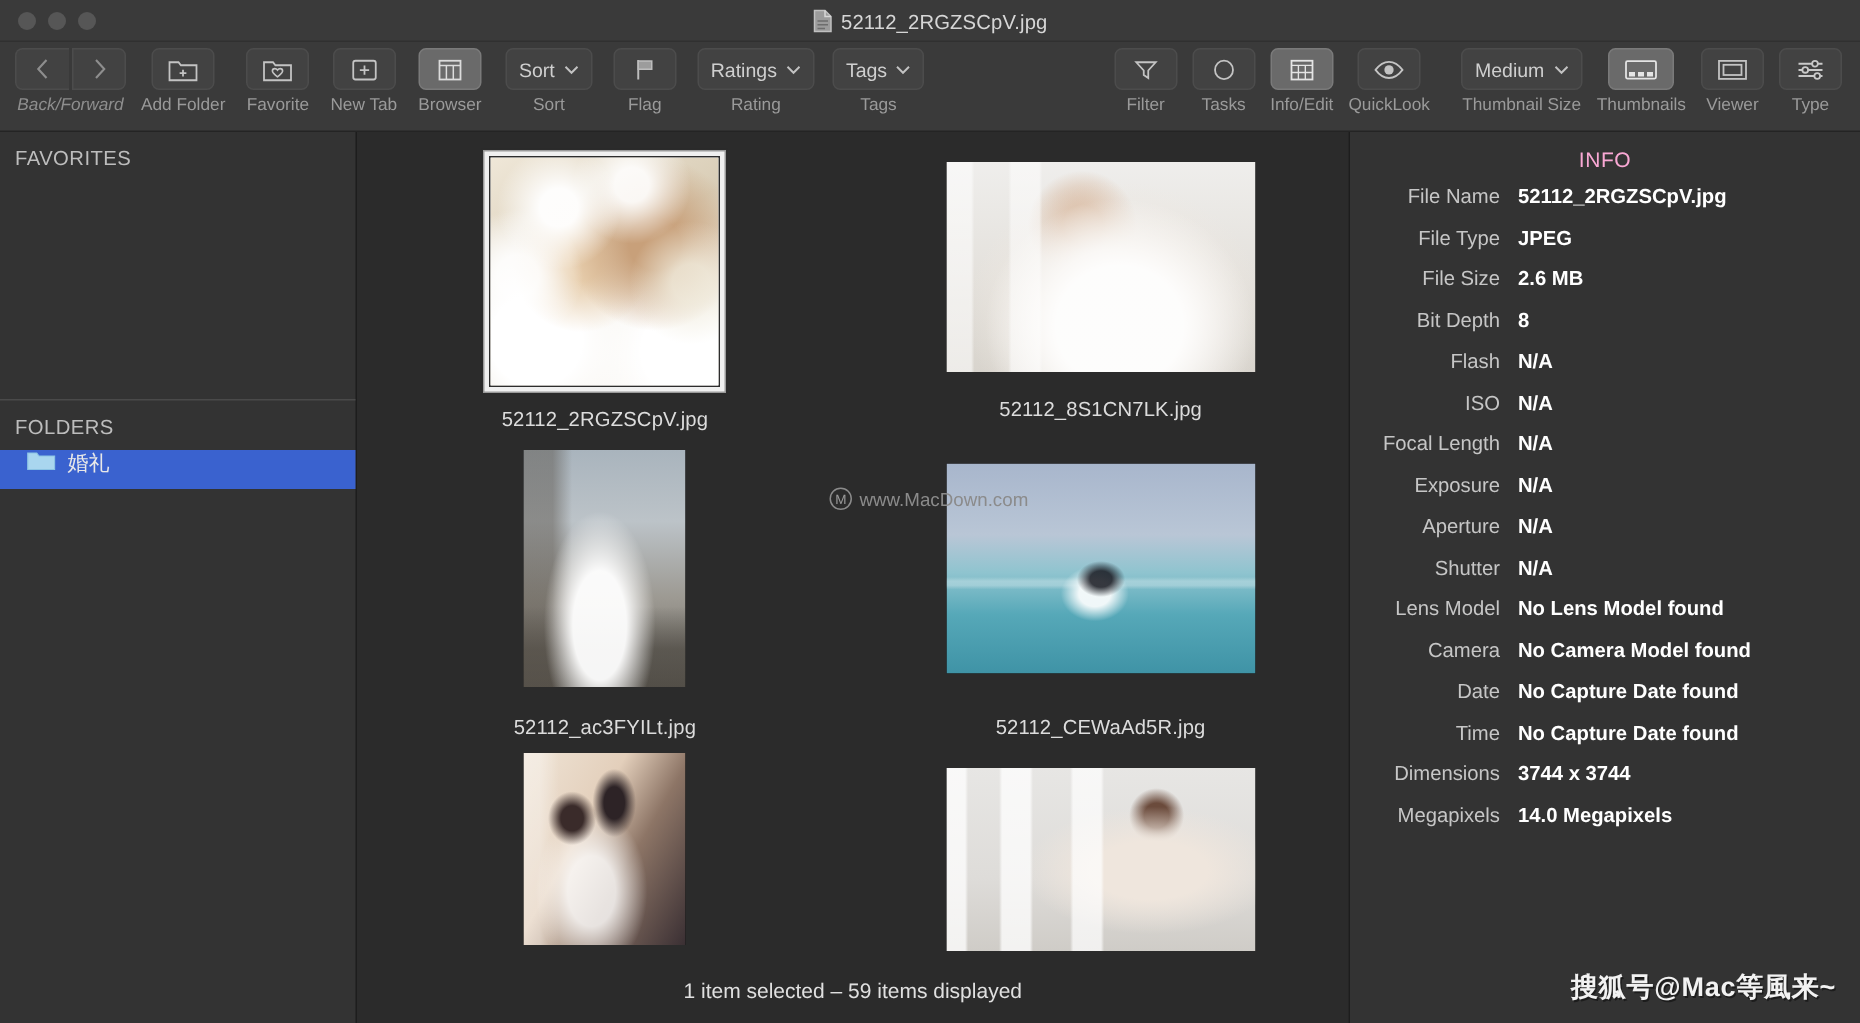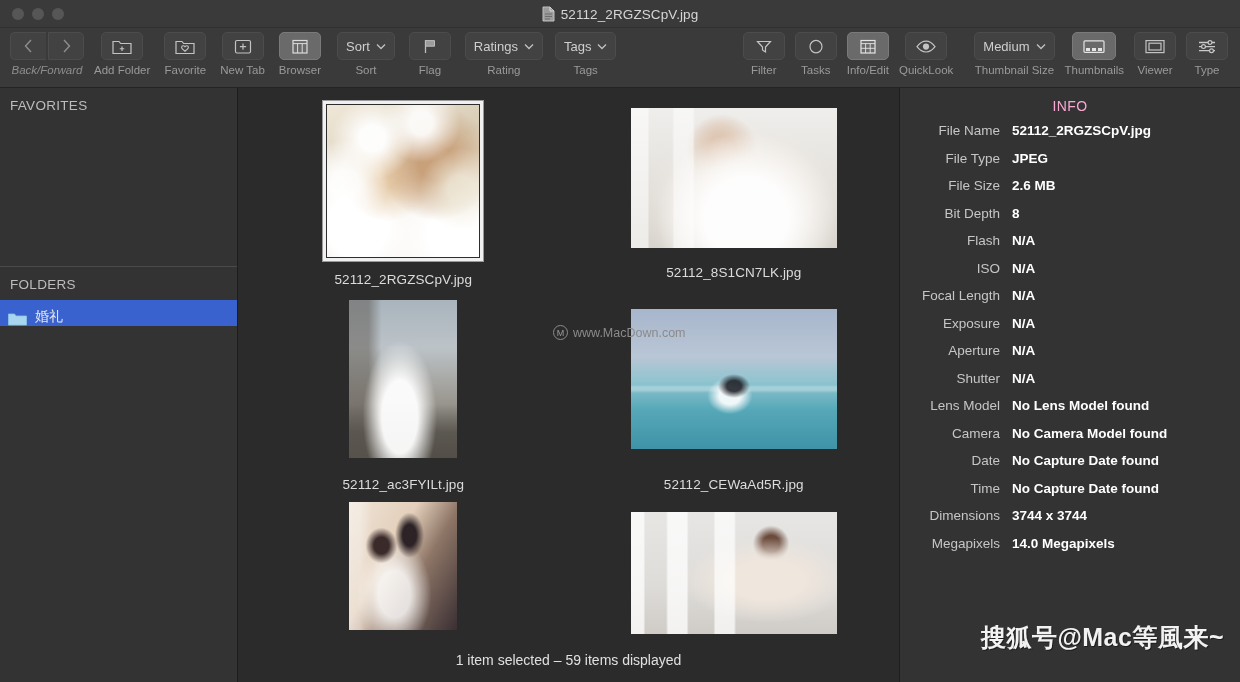--- a/index.html
+++ b/index.html
@@ -79,22 +79,22 @@
     display: flex; flex-direction: column;
   }
   .side-section { }
   .side-head {
     font-size: 13.5px; color: #bdbdbd;
     padding: 10px 0 8px 10px; letter-spacing: .3px;
   }
   .side-fav { height: 178px; }
   .side-div { height: 1px; background: #4a4a4a; margin: 0; }
   .side-row {
-    display: flex; align-items: flex-end; gap: 8px;
-    height: 26px; padding-left: 8px;
+    display: flex; align-items: flex-start; gap: 8px;
+    height: 26px; padding-left: 18px;
     font-size: 14px; color: #e8e8e8;
   }
   .side-row.selected { background: #3a62cf; }
   .folder-ic { width: 19px; height: 14px; flex: 0 0 19px; }
 
   
   .content {
     flex: 1 1 auto; position: relative;
     background: #2b2b2b;
     overflow: hidden;
@@ -210,22 +210,22 @@
   }
   .info-row { display: flex; align-items: baseline; height: 27.5px; }
   .info-key {
     width: 100px; flex: 0 0 100px; text-align: right;
     font-size: 13.5px; color: #c6c6c6; padding-right: 0;
   }
   .info-val {
     margin-left: 12px; font-size: 13.5px; color: #ffffff; font-weight: bold;
   }
   .wm-sohu {
-    position: absolute; right: 16px; bottom: 28px;
-    font-size: 25px; color: #f2f2f2; font-weight: bold;
+    position: absolute; right: 16px; bottom: 12px;
+    font-size: 18px; color: #f2f2f2; font-weight: bold;
     letter-spacing: .5px;
     text-shadow: 1px 1px 0 rgba(0,0,0,.45);
     white-space: nowrap;
   }
 </style>
 </head>
 <body>
 
 <div class="app">
 

